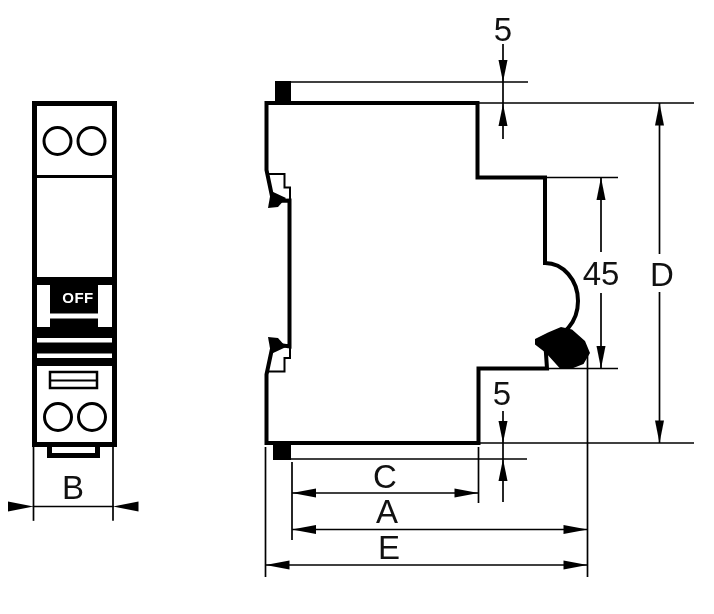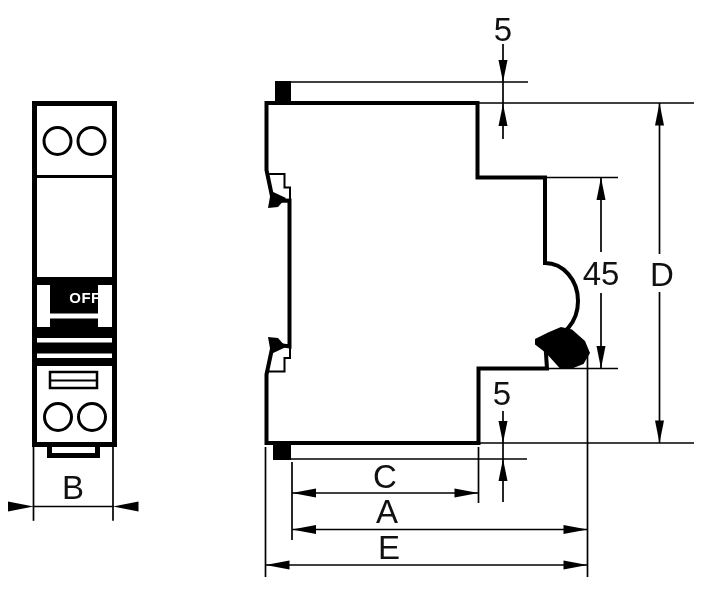--- a/index.html
+++ b/index.html
@@ -134,21 +134,21 @@
       <line x1="292" y1="529.5" x2="587.5" y2="529.5"></line>
       <polygon points="292,529.5 316,525 316,534" fill="#000" stroke="none"></polygon>
       <polygon points="587.5,529.5 563.5,525 563.5,534" fill="#000" stroke="none"></polygon>
 
       <line x1="265.5" y1="565" x2="587.5" y2="565"></line>
       <polygon points="265.5,565 289.5,560.5 289.5,569.5" fill="#000" stroke="none"></polygon>
       <polygon points="587.5,565 563.5,560.5 563.5,569.5" fill="#000" stroke="none"></polygon>
     </g>
   </svg>
 
-  <div class="lbl off" style="left:85px; top:297px;">OFF</div>
+  <div class="lbl off" style="left:78px; top:297px;">OFF</div>
 
   <div class="lbl" style="left:73px; top:487px;">B</div>
 
   <div class="lbl" style="left:503px; top:29px;">5</div>
 
   <div class="lbl" style="left:502px; top:393px;">5</div>
 
   <div class="lbl" style="left:601px; top:273px;">45</div>
 
   <div class="lbl" style="left:662px; top:274px;">D</div>

